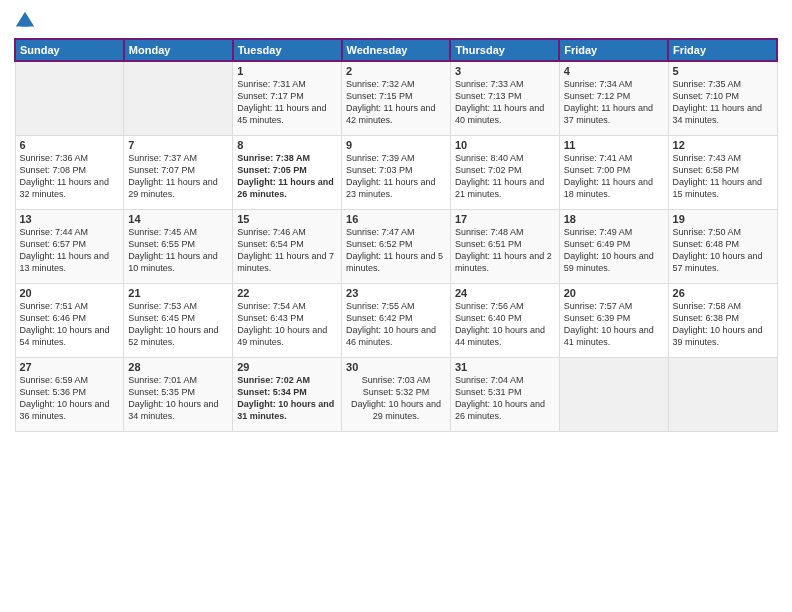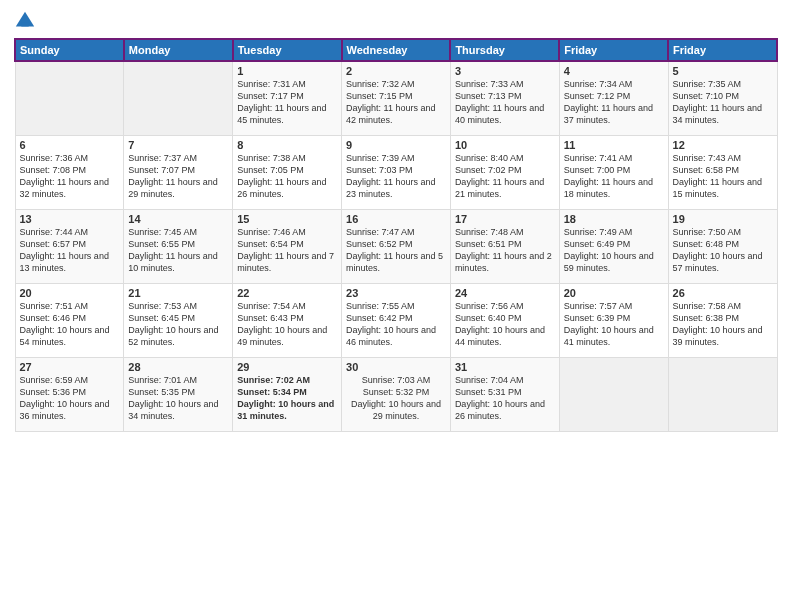--- a/index.html
+++ b/index.html
@@ -173,21 +173,21 @@
 Daylight: 11 hours and 32 minutes.</div>
           </td>
           <td>
             <span class="day-num">7</span>
             <div class="day-info" style="white-space: pre-line;">Sunrise: 7:37 AM
 Sunset: 7:07 PM
 Daylight: 11 hours and 29 minutes.</div>
           </td>
           <td>
             <span class="day-num">8</span>
-            <div class="day-info" style="white-space: pre-line;">Sunrise: 7:38 AM
+            <div class="day-info" style="white-space: pre-line; font-weight: bold;">Sunrise: 7:38 AM
 Sunset: 7:05 PM
 Daylight: 11 hours and 26 minutes.</div>
           </td>
           <td>
             <span class="day-num">9</span>
             <div class="day-info" style="white-space: pre-line;">Sunrise: 7:39 AM
 Sunset: 7:03 PM
 Daylight: 11 hours and 23 minutes.</div>
           </td>
           <td>

